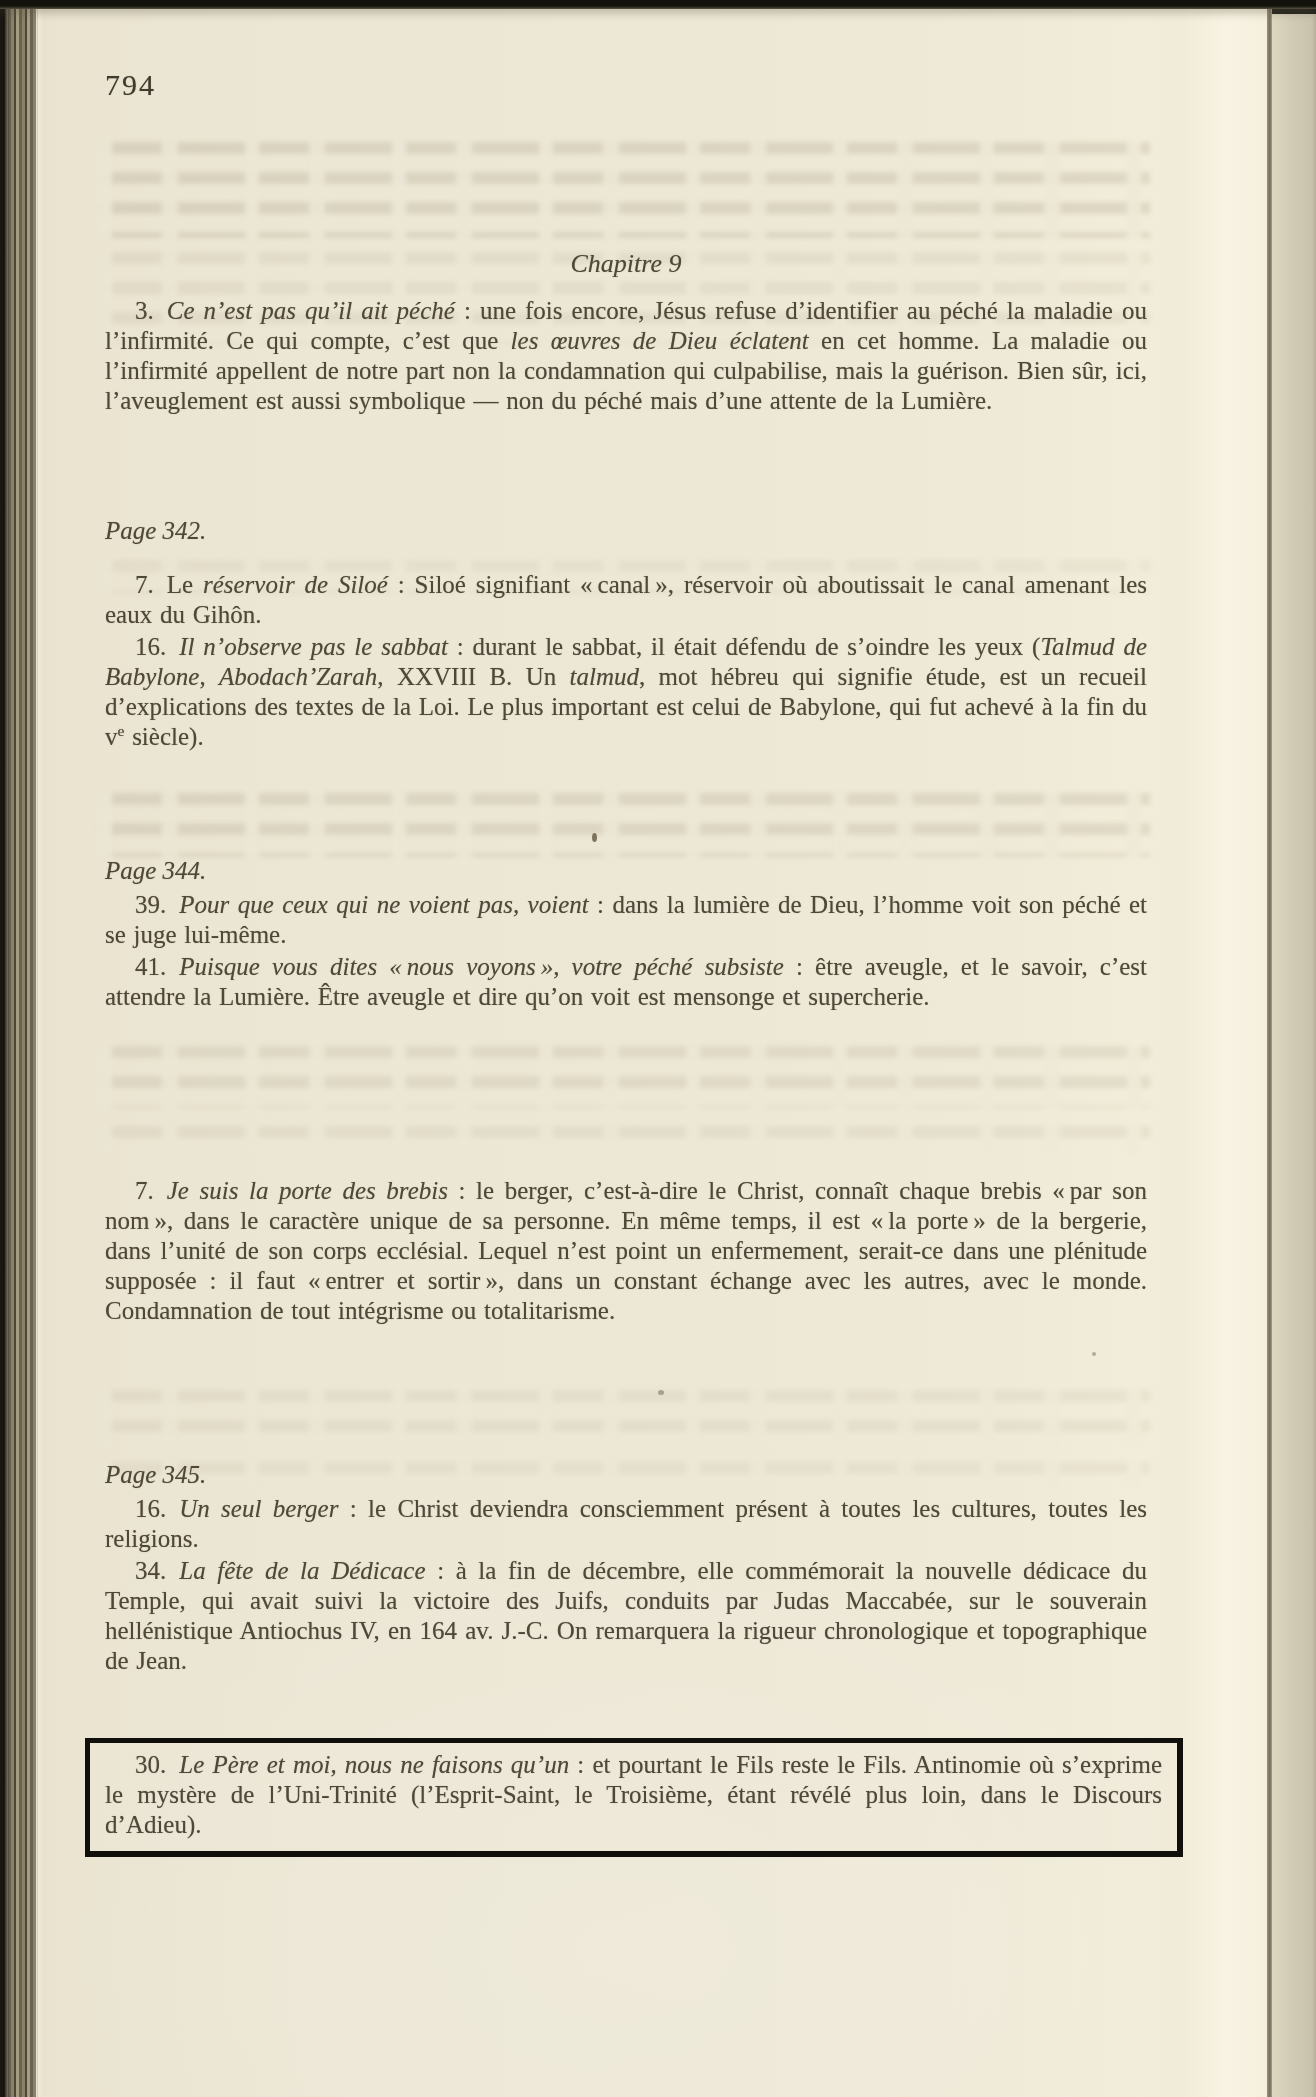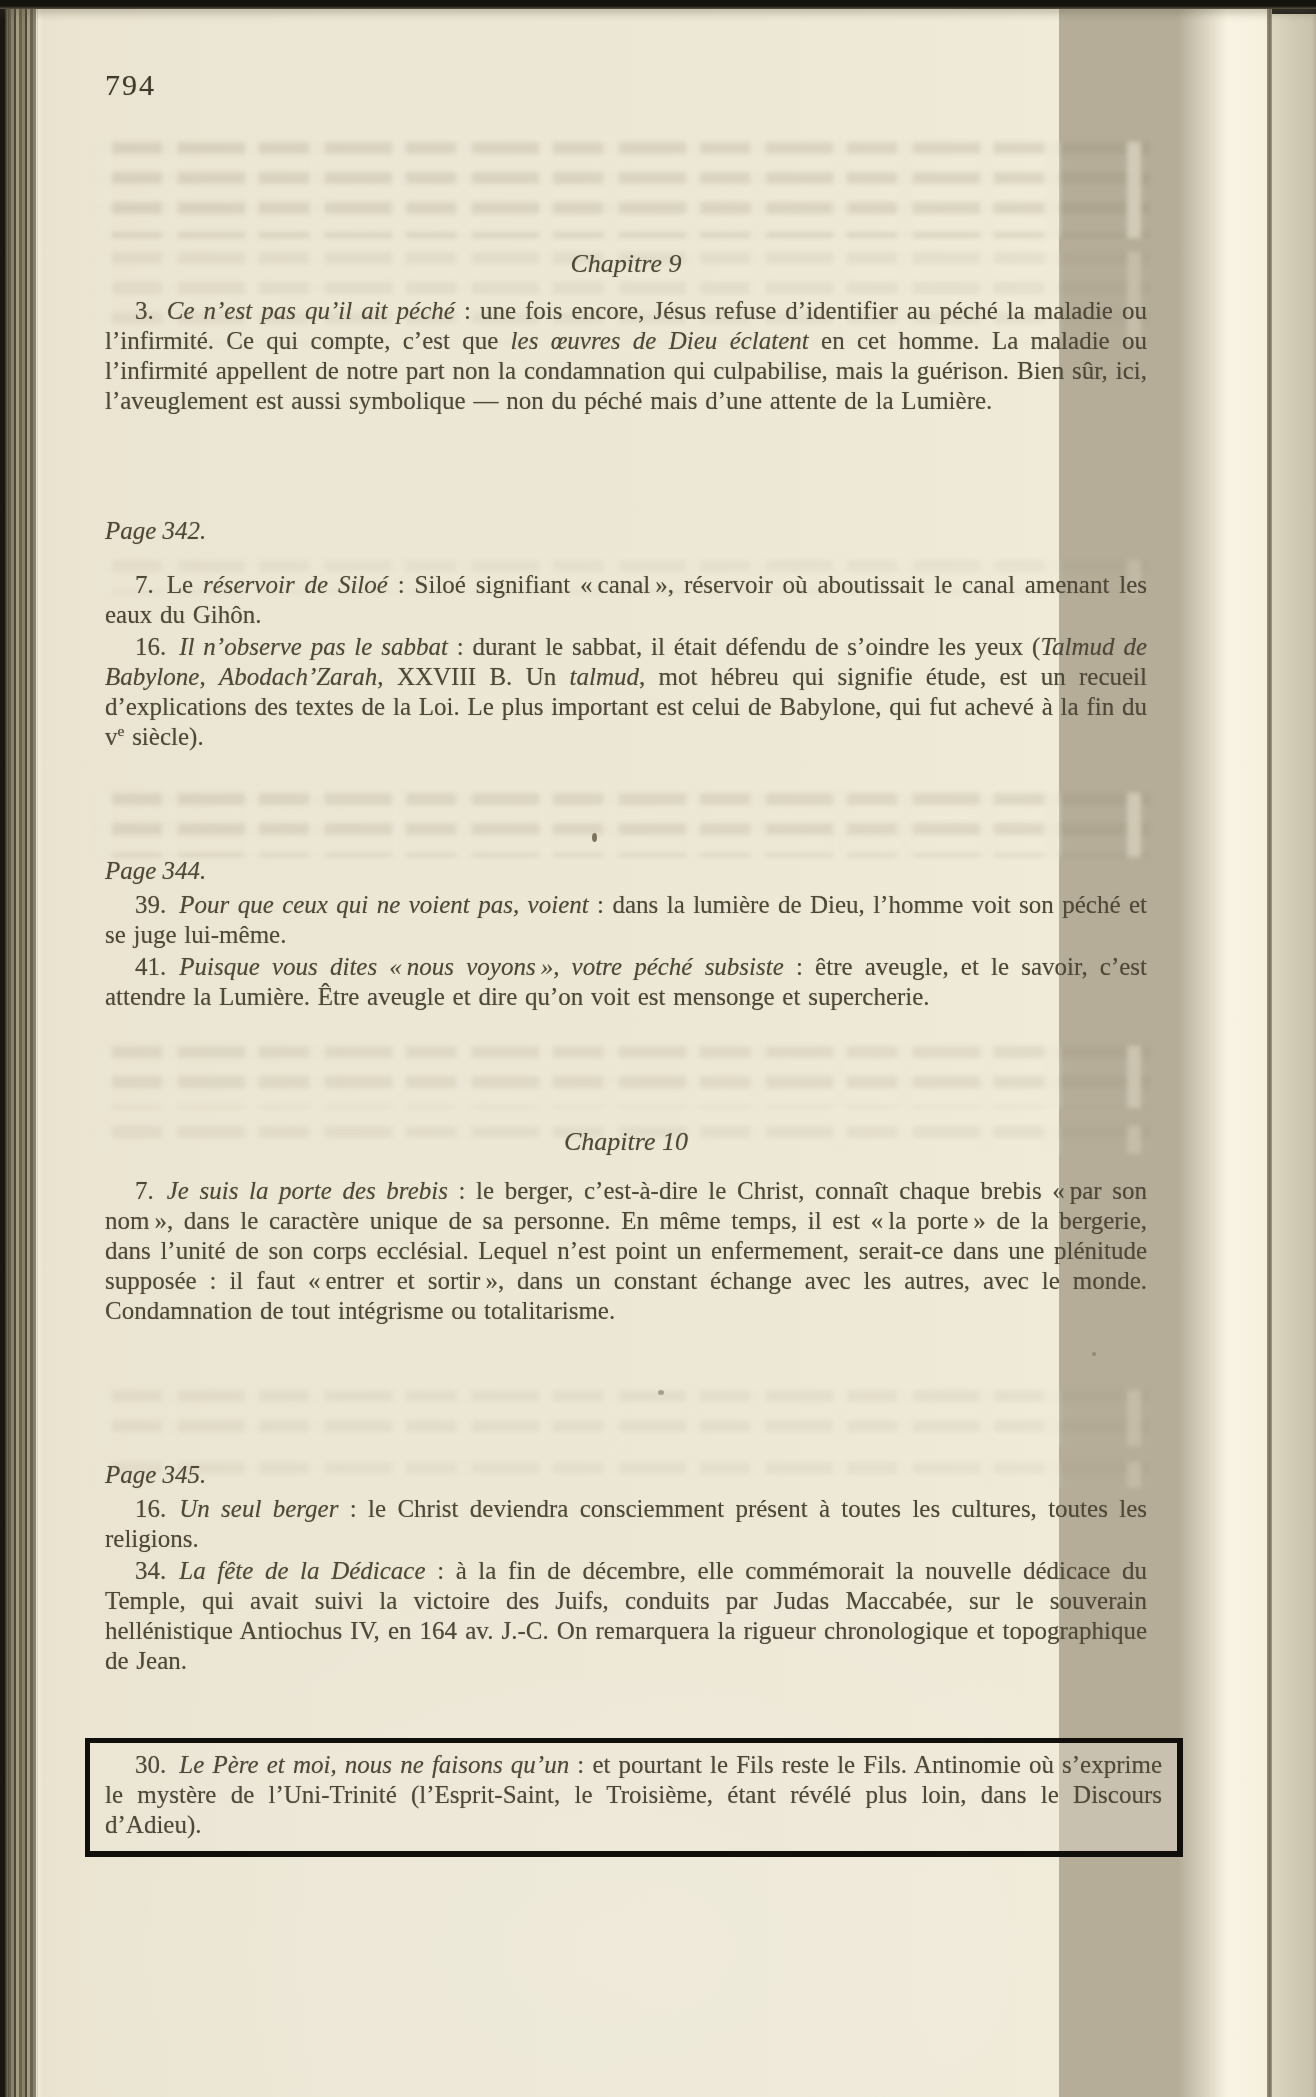--- a/index.html
+++ b/index.html
@@ -2,21 +2,21 @@
 <html><head>
 <meta charset="utf-8">
 <style>
   html,body{margin:0;padding:0;}
   body{
     width:1316px;height:2097px;overflow:hidden;
     background:#b5ad98;
     font-family:"Liberation Serif","DejaVu Serif",serif;
   }
   #scan{
-    position:relative;width:1059px;height:2097px;
+    position:relative;width:1316px;height:2097px;
     background:
       radial-gradient(ellipse 900px 600px at 620px 1950px, rgba(255,255,255,.10), rgba(255,255,255,0) 70%),
       linear-gradient(90deg,#e3ddc9 0px,#eae4d1 60px,#ece7d5 320px,#ede8d6 700px,#efead8 1000px,#f2edda 1140px,#ede8d6 1316px);
   }
   
   .top-edge{position:absolute;left:0;top:0;width:1316px;height:9px;
     background:linear-gradient(180deg,#14120d 0 6px,#5a5444 9px);
     box-shadow:0 4px 8px rgba(90,82,62,.35);}
   .left-stack{position:absolute;left:0;top:0;width:38px;height:2097px;
     background:
@@ -108,21 +108,20 @@
   </div>
 
   <div class="column pageref ink" style="top:856px;">Page 344.</div>
   <div class="column" style="top:890px;">
     <p class="note ink"><span class="num">39.</span><span><em>Pour que ceux qui ne voient pas, voient</em><span>&nbsp;: dans la lumière de Dieu, l’homme voit son péché et se juge lui-même.</span></span></p>
   </div>
   <div class="column" style="top:952px;">
     <p class="note ink"><span class="num">41.</span><span><em>Puisque vous dites « nous voyons », votre péché subsiste</em><span>&nbsp;: être aveugle, et le savoir, c’est attendre la Lumière. Être aveugle et dire qu’on voit est mensonge et supercherie.</span></span></p>
   </div>
 
-  <div class="column chapter ink" style="top:1126px;">Chapitre 10</div>
   <div class="column" style="top:1176px;">
     <p class="note ink"><span class="num">7.</span><span><em>Je suis la porte des brebis</em><span>&nbsp;: le berger, c’est-à-dire le Christ, connaît chaque brebis « par son nom », dans le caractère unique de sa per­sonne. En même temps, il est « la porte » de la bergerie, dans l’unité de son corps ecclésial. Lequel n’est point un enfermement, serait-ce dans une plénitude supposée&nbsp;: il faut « entrer et sortir », dans un constant échange avec les autres, avec le monde. Condamnation de tout inté­grisme ou totalitarisme.</span></span></p>
   </div>
 
   <div class="column pageref ink" style="top:1460px;">Page 345.</div>
   <div class="column" style="top:1494px;">
     <p class="note ink"><span class="num">16.</span><span><em>Un seul berger</em><span>&nbsp;: le Christ deviendra consciemment présent à toutes les cultures, toutes les religions.</span></span></p>
   </div>
   <div class="column" style="top:1556px;">
     <p class="note ink"><span class="num">34.</span><span><em>La fête de la Dédicace</em><span>&nbsp;: à la fin de décembre, elle commémorait la nouvelle dédicace du Temple, qui avait suivi la victoire des Juifs, conduits par Judas Maccabée, sur le souverain hellénistique Antio­chus IV, en 164 av. J.-C. On remarquera la rigueur chronologique et topographique de Jean.</span></span></p>

